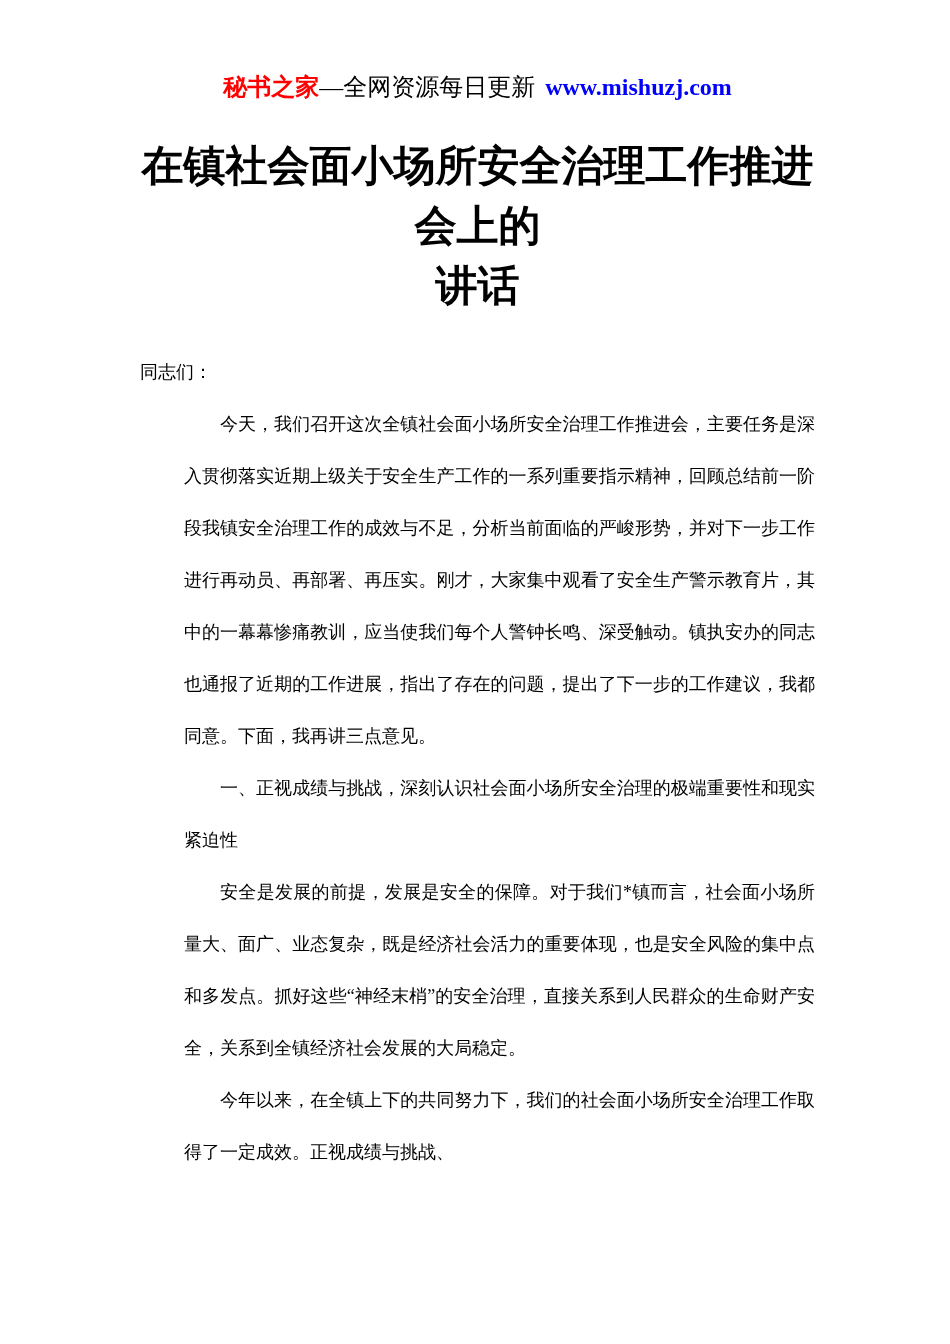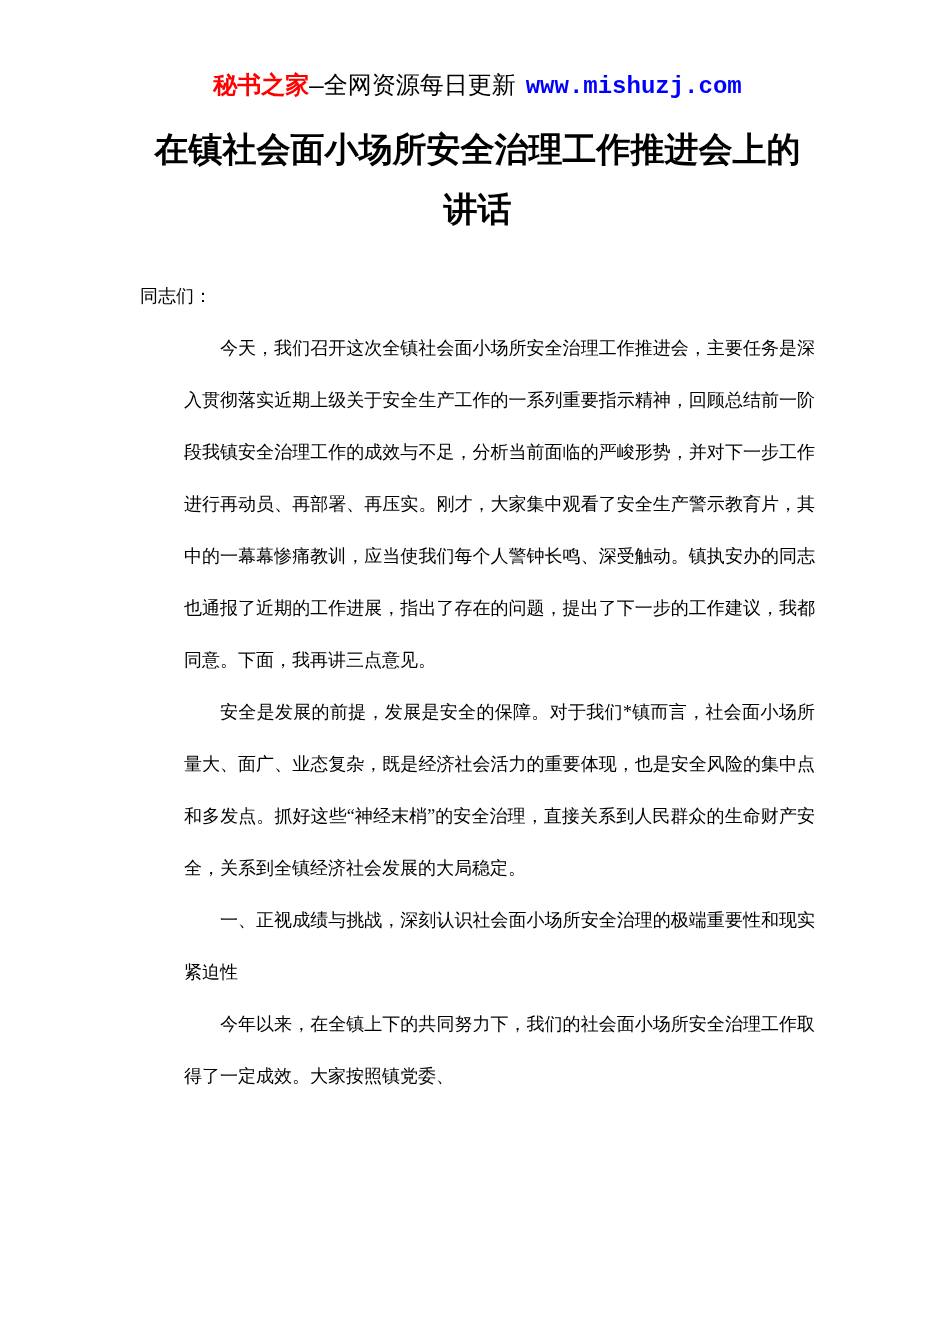--- a/index.html
+++ b/index.html
@@ -16,42 +16,41 @@
     box-sizing: border-box;
     padding: 70px 135px 0 140px;
     overflow: hidden;
     font-family: "Liberation Serif", "DejaVu Serif", serif;
     color: var(--color-text, #000000);
   }
   .site-header {
     text-align: center;
     font-size: 24px;
     line-height: 34px;
-    margin-bottom: 16px;
+    margin-bottom: 32px;
     white-space: nowrap;
-    font-family: Liberation Mono, monospace;
   }
   .site-header .brand {
     color: var(--color-brand, #ff0000);
     font-weight: bold;
   }
   .site-header .tagline {
     color: var(--color-text, #000000);
     font-weight: normal;
   }
   .site-header .url {
     color: var(--color-link, #0000ff);
     font-weight: bold;
     margin-left: 10px;
     cursor: pointer;
   }
   .doc-title {
     margin: 0 0 30px 0;
     text-align: center;
-    font-size: 34px;
+    font-size: 42px;
     font-weight: bold;
     line-height: 60px;
   }
   .doc-title .title-line {
     display: block;
   }
   .doc-body p {
     margin: 0;
     font-size: 18px;
     line-height: 52px;
@@ -74,18 +73,18 @@
   </div>
 
   <h1 class="doc-title">
     <span class="title-line">在镇社会面小场所安全治理工作推进会上的</span>
     <span class="title-line">讲话</span>
   </h1>
 
   <div class="doc-body">
     <p>同志们：</p>
     <p class="indent">今天，我们召开这次全镇社会面小场所安全治理工作推进会，主要任务是深入贯彻落实近期上级关于安全生产工作的一系列重要指示精神，回顾总结前一阶段我镇安全治理工作的成效与不足，分析当前面临的严峻形势，并对下一步工作进行再动员、再部署、再压实。刚才，大家集中观看了安全生产警示教育片，其中的一幕幕惨痛教训，应当使我们每个人警钟长鸣、深受触动。镇执安办的同志也通报了近期的工作进展，指出了存在的问题，提出了下一步的工作建议，我都同意。下面，我再讲三点意见。</p>
+    <p class="indent">一、正视成绩与挑战，深刻认识社会面小场所安全治理的极端重要性和现实紧迫性</p>
     <p class="indent">安全是发展的前提，发展是安全的保障。对于我们*镇而言，社会面小场所量大、面广、业态复杂，既是经济社会活力的重要体现，也是安全风险的集中点和多发点。抓好这些“神经末梢”的安全治理，直接关系到人民群众的生命财产安全，关系到全镇经济社会发展的大局稳定。</p>
-    <p class="indent">一、正视成绩与挑战，深刻认识社会面小场所安全治理的极端重要性和现实紧迫性</p>
-    <p class="indent">今年以来，在全镇上下的共同努力下，我们的社会面小场所安全治理工作取得了一定成效。大家按照镇党委、</p>
+    <p class="indent">今年以来，在全镇上下的共同努力下，我们的社会面小场所安全治理工作取得了一定成效。正视成绩与挑战、</p>
   </div>
 
 </div>
 
 </body></html>

